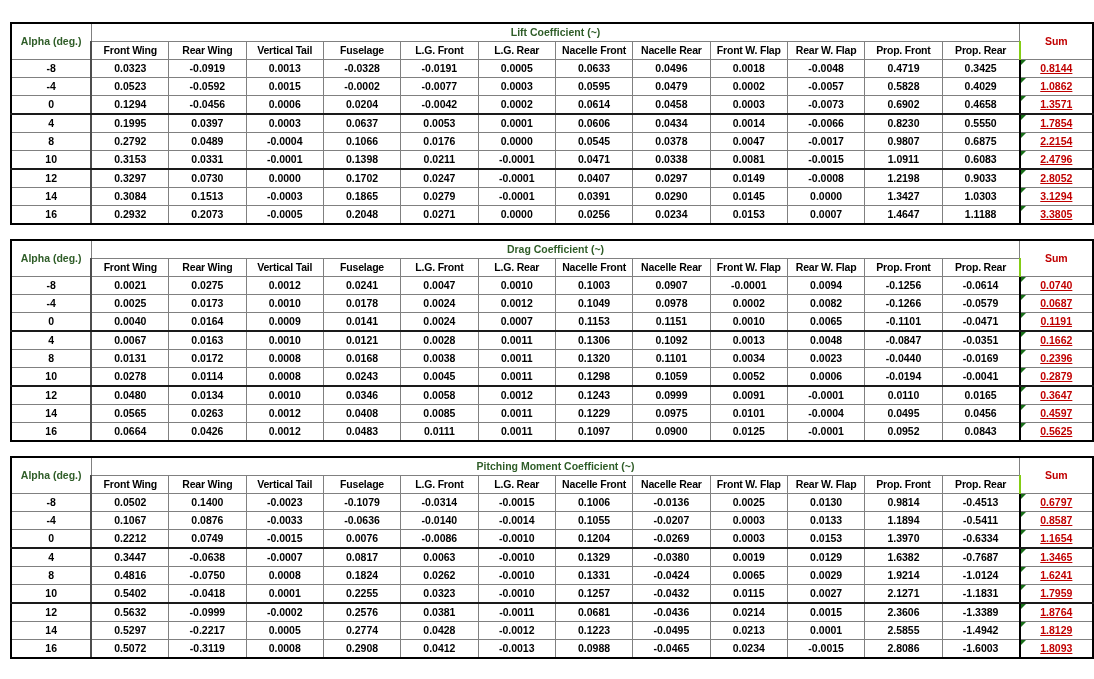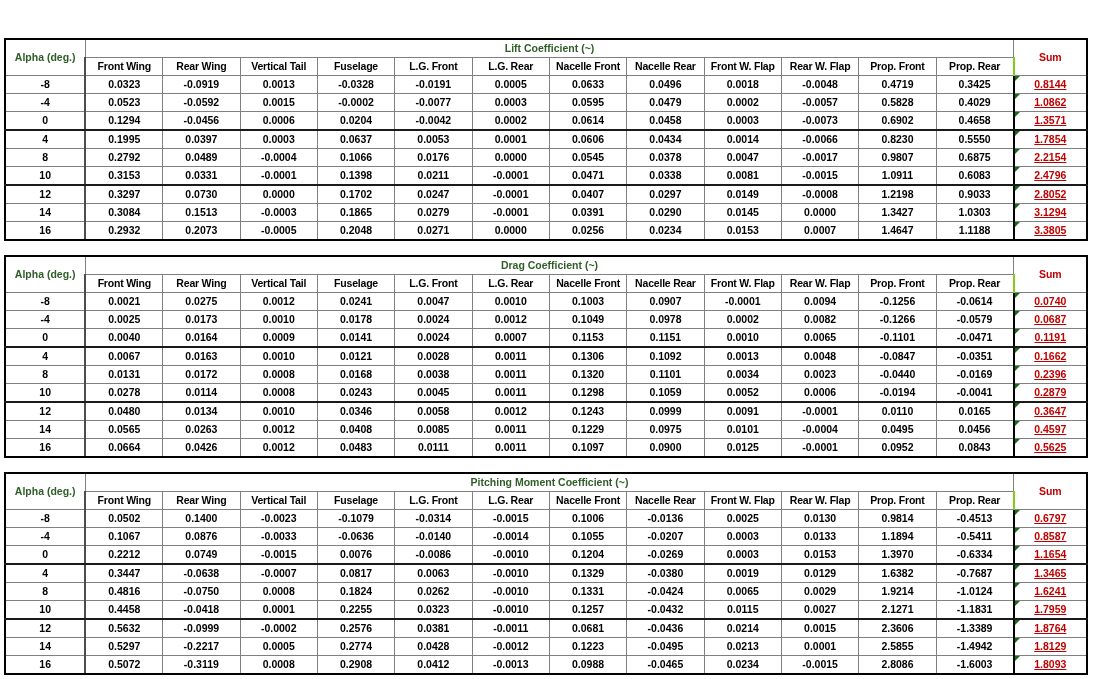--- a/index.html
+++ b/index.html
@@ -13,24 +13,24 @@
     height: 679px;
     font-family: "Liberation Sans", sans-serif;
     color: #000000;
     overflow: hidden;
   }
 
   .sheet {
     width: 1094px;
     height: 679px;
     box-sizing: border-box;
-    padding: 6px 5px 4px 4px;
+    padding: 6px 5px 4px 10px;
     display: flex;
     flex-direction: column;
-    justify-content: flex-end;
+    justify-content: center;
   }
 
   .table-block {
     width: 1084px;
     margin-bottom: 14px;
   }
   .table-block:last-child { margin-bottom: 0; }
 
   table.coef {
     border-collapse: collapse;
@@ -623,21 +623,21 @@
               <td class="val-cell">0.1331</td>
               <td class="val-cell">-0.0424</td>
               <td class="val-cell">0.0065</td>
               <td class="val-cell">0.0029</td>
               <td class="val-cell">1.9214</td>
               <td class="val-cell last-data-col">-1.0124</td>
               <td class="sum-cell"><span class="err-flag"></span><span>1.6241</span></td>
             </tr>
             <tr class="row-thick-bottom">
               <td class="alpha-cell">10</td>
-              <td class="val-cell first-data-col">0.4458</td>
+              <td class="val-cell first-data-col">0.5402</td>
               <td class="val-cell">-0.0418</td>
               <td class="val-cell">0.0001</td>
               <td class="val-cell">0.2255</td>
               <td class="val-cell">0.0323</td>
               <td class="val-cell">-0.0010</td>
               <td class="val-cell">0.1257</td>
               <td class="val-cell">-0.0432</td>
               <td class="val-cell">0.0115</td>
               <td class="val-cell">0.0027</td>
               <td class="val-cell">2.1271</td>

